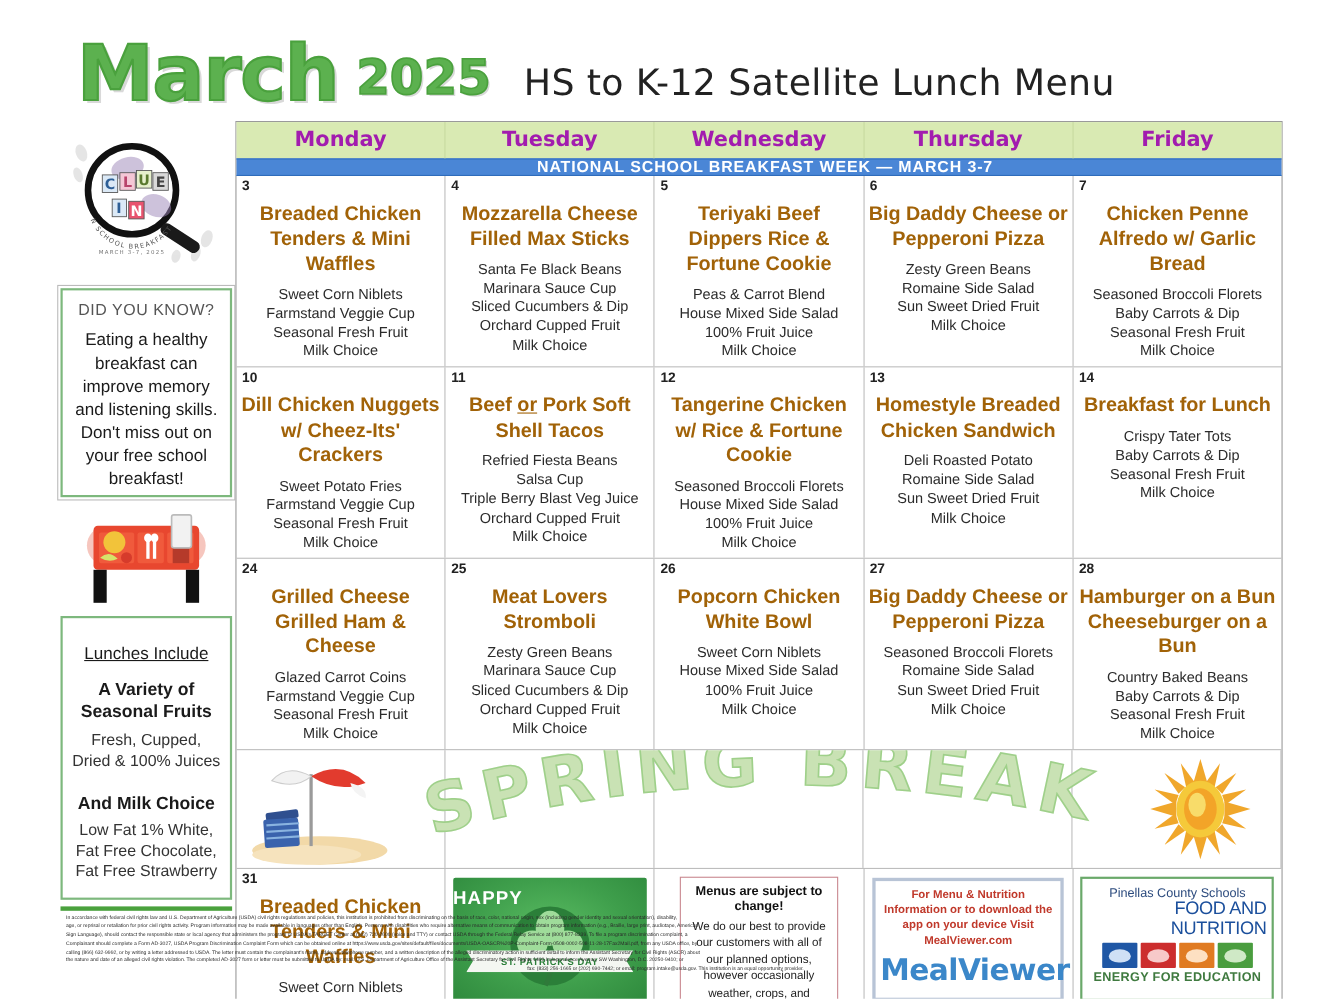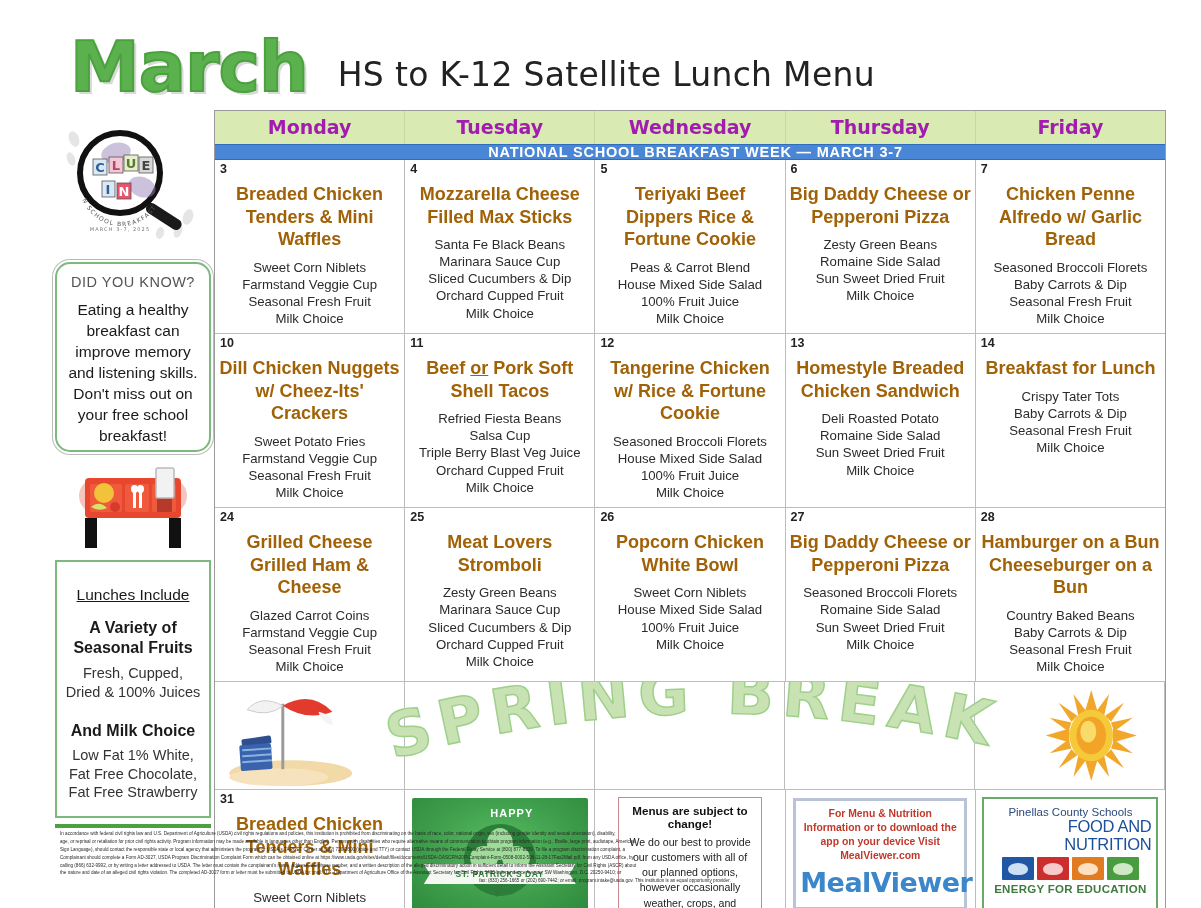--- a/index.html
+++ b/index.html
@@ -47,21 +47,21 @@
     display: flex; align-items: center; justify-content: center;
   }
   .nsbw-logo svg { display: block; }
 
   .side-box {
     border: 2px solid #7db87d;
     background: #fff;
     padding: 10px 8px;
   }
   .side-box.outline2 { box-shadow: 0 0 0 2px #fff, 0 0 0 3px #bbb; }
-  .didyouknow { margin-top: 8px; height: 190px; border-radius: 15px; }
+  .didyouknow { margin-top: 8px; height: 190px; }
   .dyk-title {
     text-align: center; font-size: 14.5px; color: #555;
     letter-spacing: 0.5px; margin-bottom: 10px;
   }
   .dyk-body {
     text-align: center; font-size: 15.5px; line-height: 1.35; font-weight: 500;
   }
 
   .tray-wrap {
     margin-top: 6px; height: 96px;
@@ -150,22 +150,22 @@
   }
   .promo-cell:last-child { border-right: none; }
   .promo-cell.menuday { display: block; }
 
   .stpat {
     width: 176px; height: 112px; border-radius: 2px;
     background: radial-gradient(ellipse at 50% 45%, #5bbd63 0%, #3f9f4c 55%, #2f8a3d 100%);
     position: relative; overflow: hidden;
   }
   .stpat .happy {
-    position: absolute; top: 9px; left: 12px; width: 100%; text-align: center;
-    color: #fff; font-size: 11px; font-weight: bold; letter-spacing: 1px;
+    position: absolute; top: 9px; left: 0; width: 100%; 
+    color: #fff; font-size: 17px; font-weight: bold; letter-spacing: 1px;
   }
   .stpat .circ {
     position: absolute; left: 50%; top: 26px; transform: translateX(-50%);
     width: 72px; height: 72px; border-radius: 50%; background: #2b7f39;
   }
   .stpat .ribbon {
     position: absolute; left: 12px; bottom: 26px; width: 152px; height: 20px;
     background: #f4f7f2;
     display: flex; align-items: center; justify-content: center;
     font-size: 8.5px; font-weight: bold; color: #2b7f39; letter-spacing: 0.6px;
@@ -210,20 +210,21 @@
   .greenbar {
     position: absolute; left: 55px; top: 824px; width: 156px; height: 4px;
     background: #4aa13d;
   }
 </style>
 </head>
 <body>
 
 <div class="header">
   <div class="month-word">March</div>
+  <div class="year-word">2025</div>
   <div class="menu-title">HS to K-12 Satellite Lunch Menu</div>
 </div>
 
 <div class="sidebar">
 
   <div class="nsbw-logo">
     <svg width="150" height="130" viewBox="0 0 150 130">
       <g opacity="0.35" fill="#b5b5b5">
         <ellipse cx="16" cy="18" rx="5" ry="8" transform="rotate(-20 16 18)"></ellipse>
         <ellipse cx="13" cy="38" rx="4" ry="7" transform="rotate(-20 13 38)"></ellipse>

